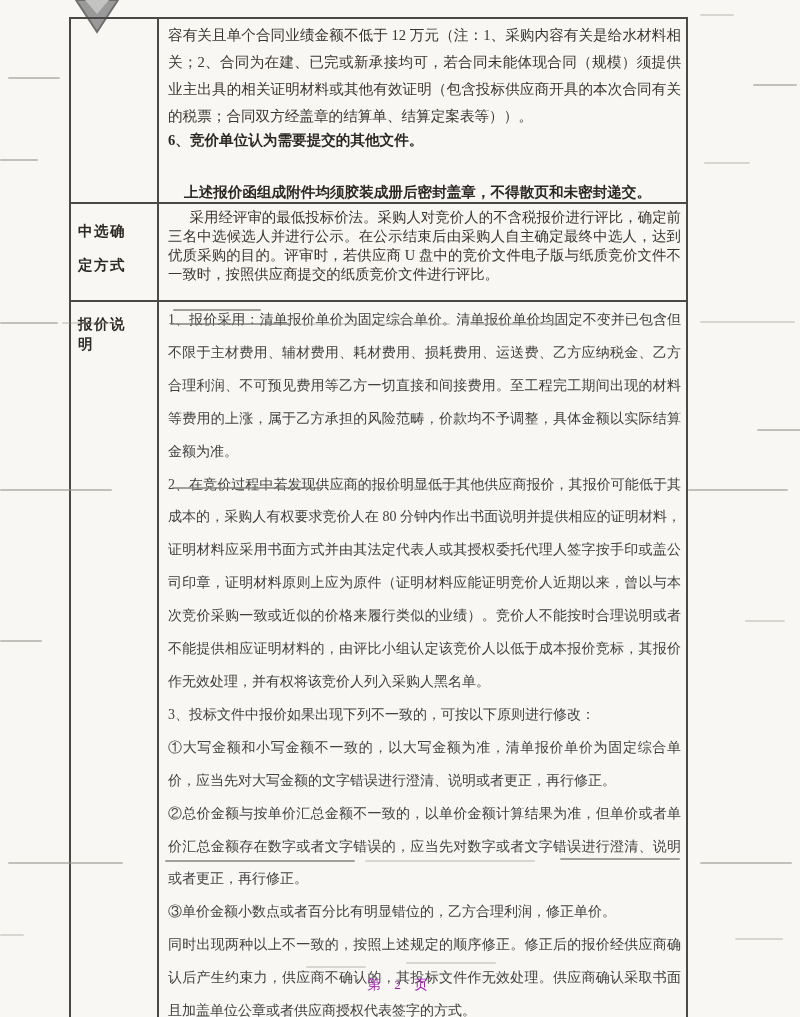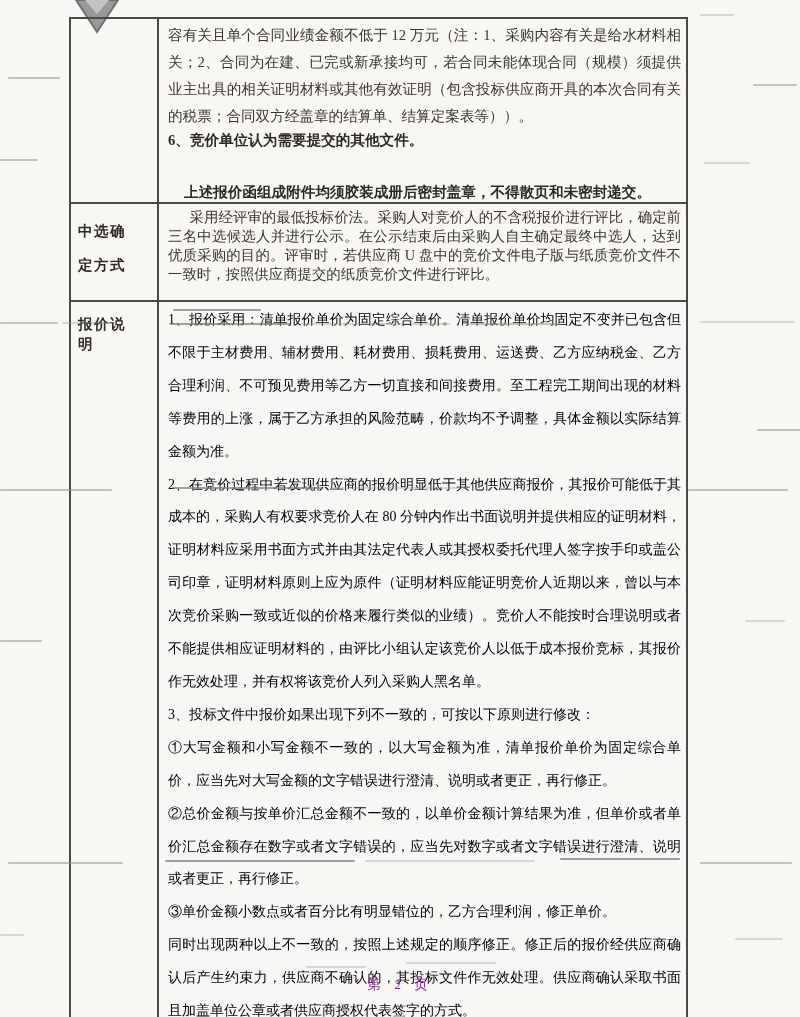--- a/index.html
+++ b/index.html
@@ -45,21 +45,21 @@
   .cont-bold.note{text-indent:1.1em;margin-top:32px;}
 
   .sel-body{
     font-size:14.4px;line-height:19px;text-align:justify;
     padding:4px 5px 16px 9px;text-indent:1.5em;color:#3a352f;
   }
 
   .quote-cell-inner{padding:2px 5px 0 9px;}
   .para{
     font-size:14px;line-height:32.9px;text-align:justify;
-    color:#000000;
+    color:#404040;
   }
 
   
   .footer{
     position:absolute;left:0;right:0;top:976px;
     text-align:center;font-size:13.5px;letter-spacing:5px;
     color:#a21caf;
   }
 
   

